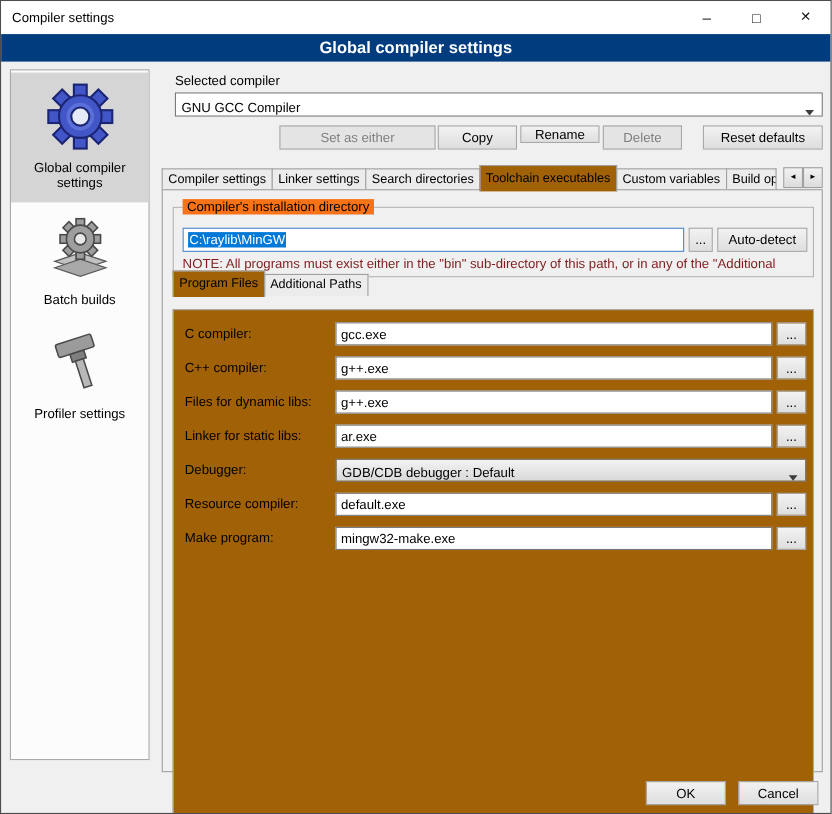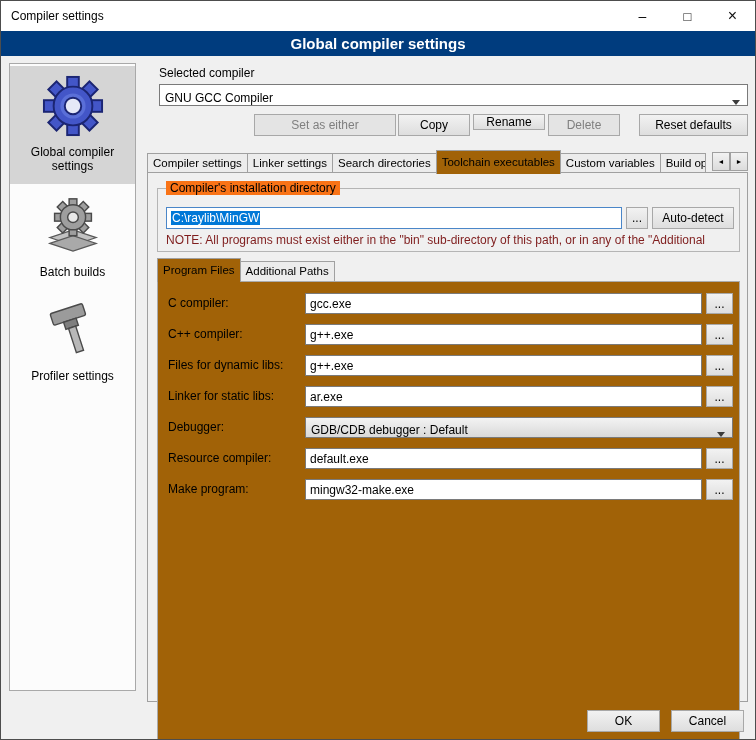--- a/index.html
+++ b/index.html
@@ -165,21 +165,21 @@
       <div class="groupbox">
         <span class="group-label">Compiler's installation directory</span>
         <div class="textbox focused" style="position:absolute;left:8px;top:18px;width:456px;height:22px">
           <span class="sel">C:\raylib\MinGW</span>
         </div>
         <div class="btn" style="left:468px;top:18px;width:22px;height:22px">...</div>
         <div class="btn" style="left:494px;top:18px;width:82px;height:22px">Auto-detect</div>
         <div class="note">NOTE: All programs must exist either in the "bin" sub-directory of this path, or in any of the "Additional</div>
       </div>
 
-      <div class="tabstrip" style="left:9px;top:86px;width:583px">
+      <div class="tabstrip" style="left:9px;top:74px;width:583px">
         <div class="tab active">Program Files</div>
         <div class="tab">Additional Paths</div>
       </div>
 
       <div class="inner-panel">
 
         <div class="field-row" style="top:11px">
           <span class="field-label">C compiler:</span>
           <div class="textbox field-input">
               <span>gcc.exe</span>

